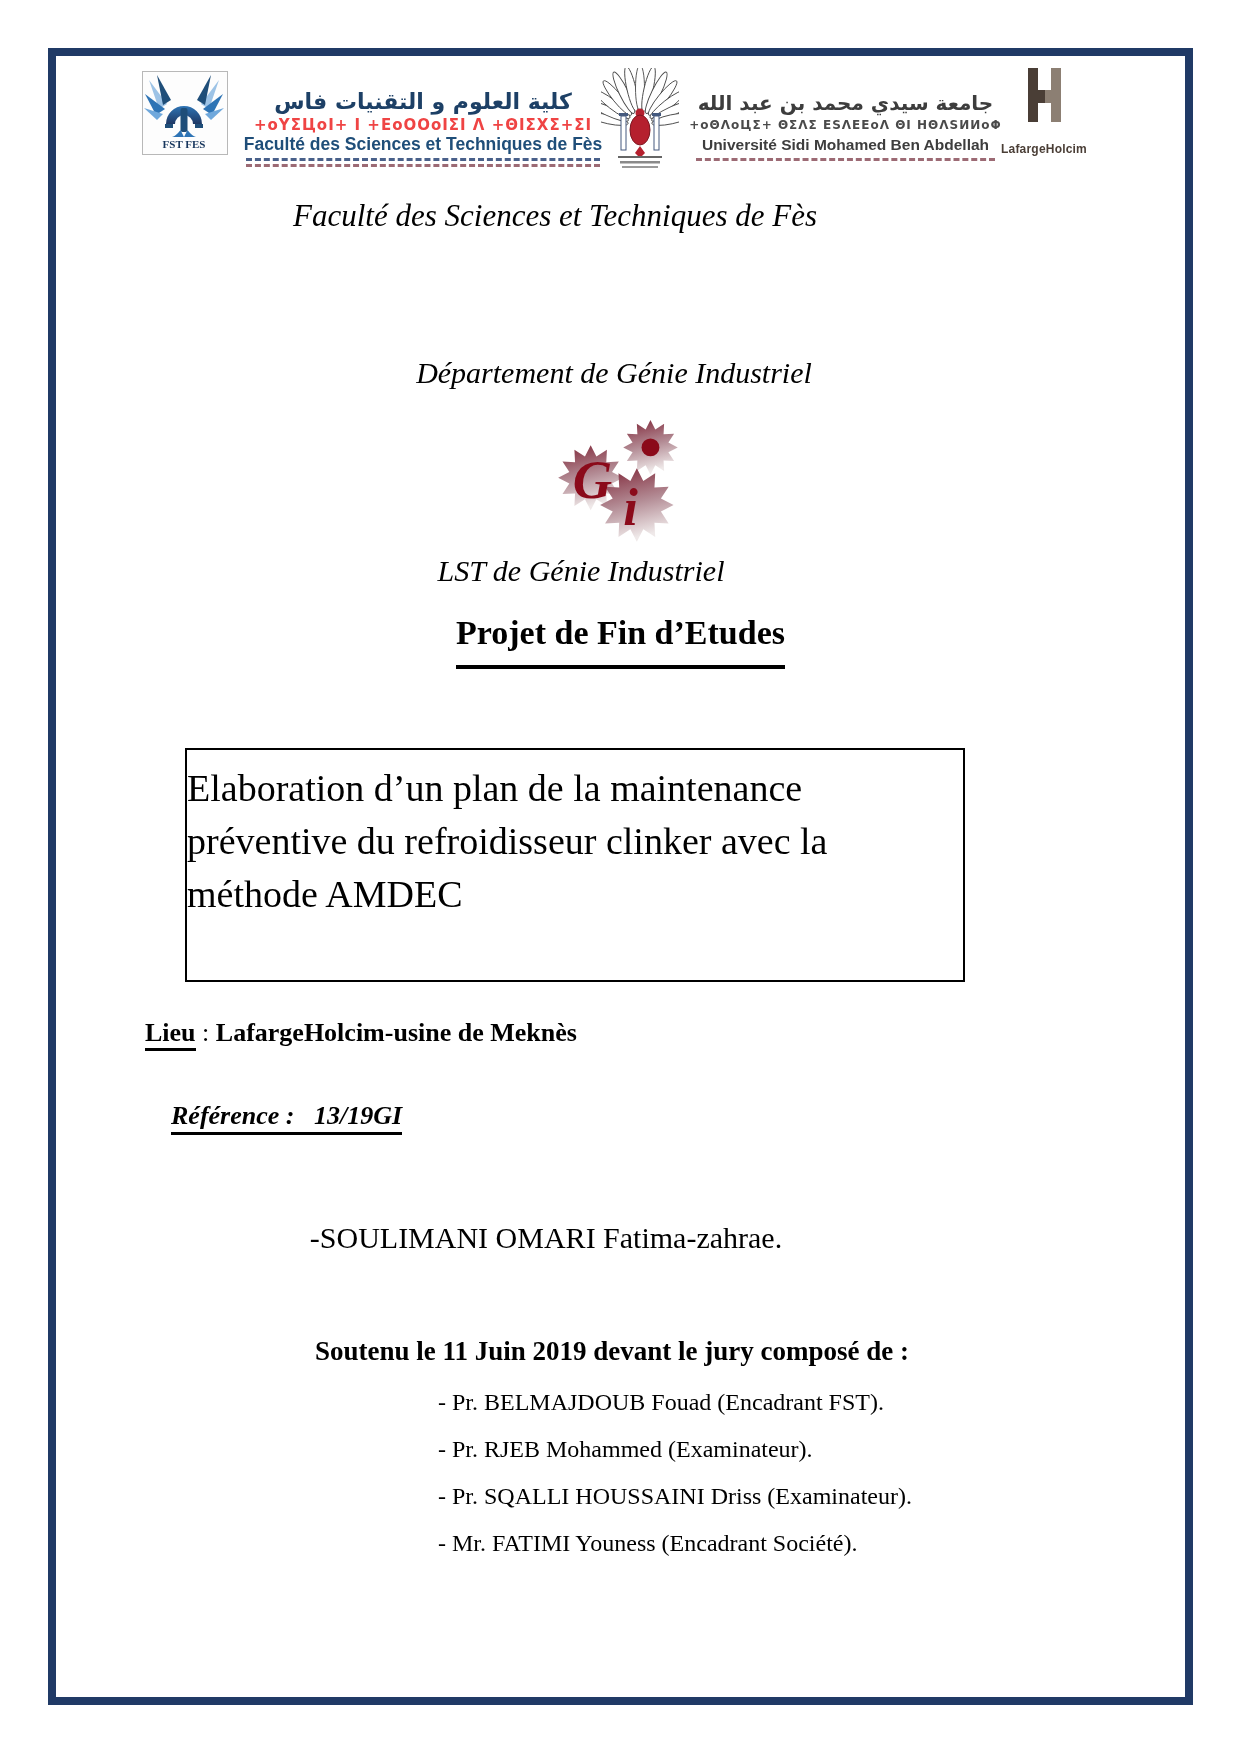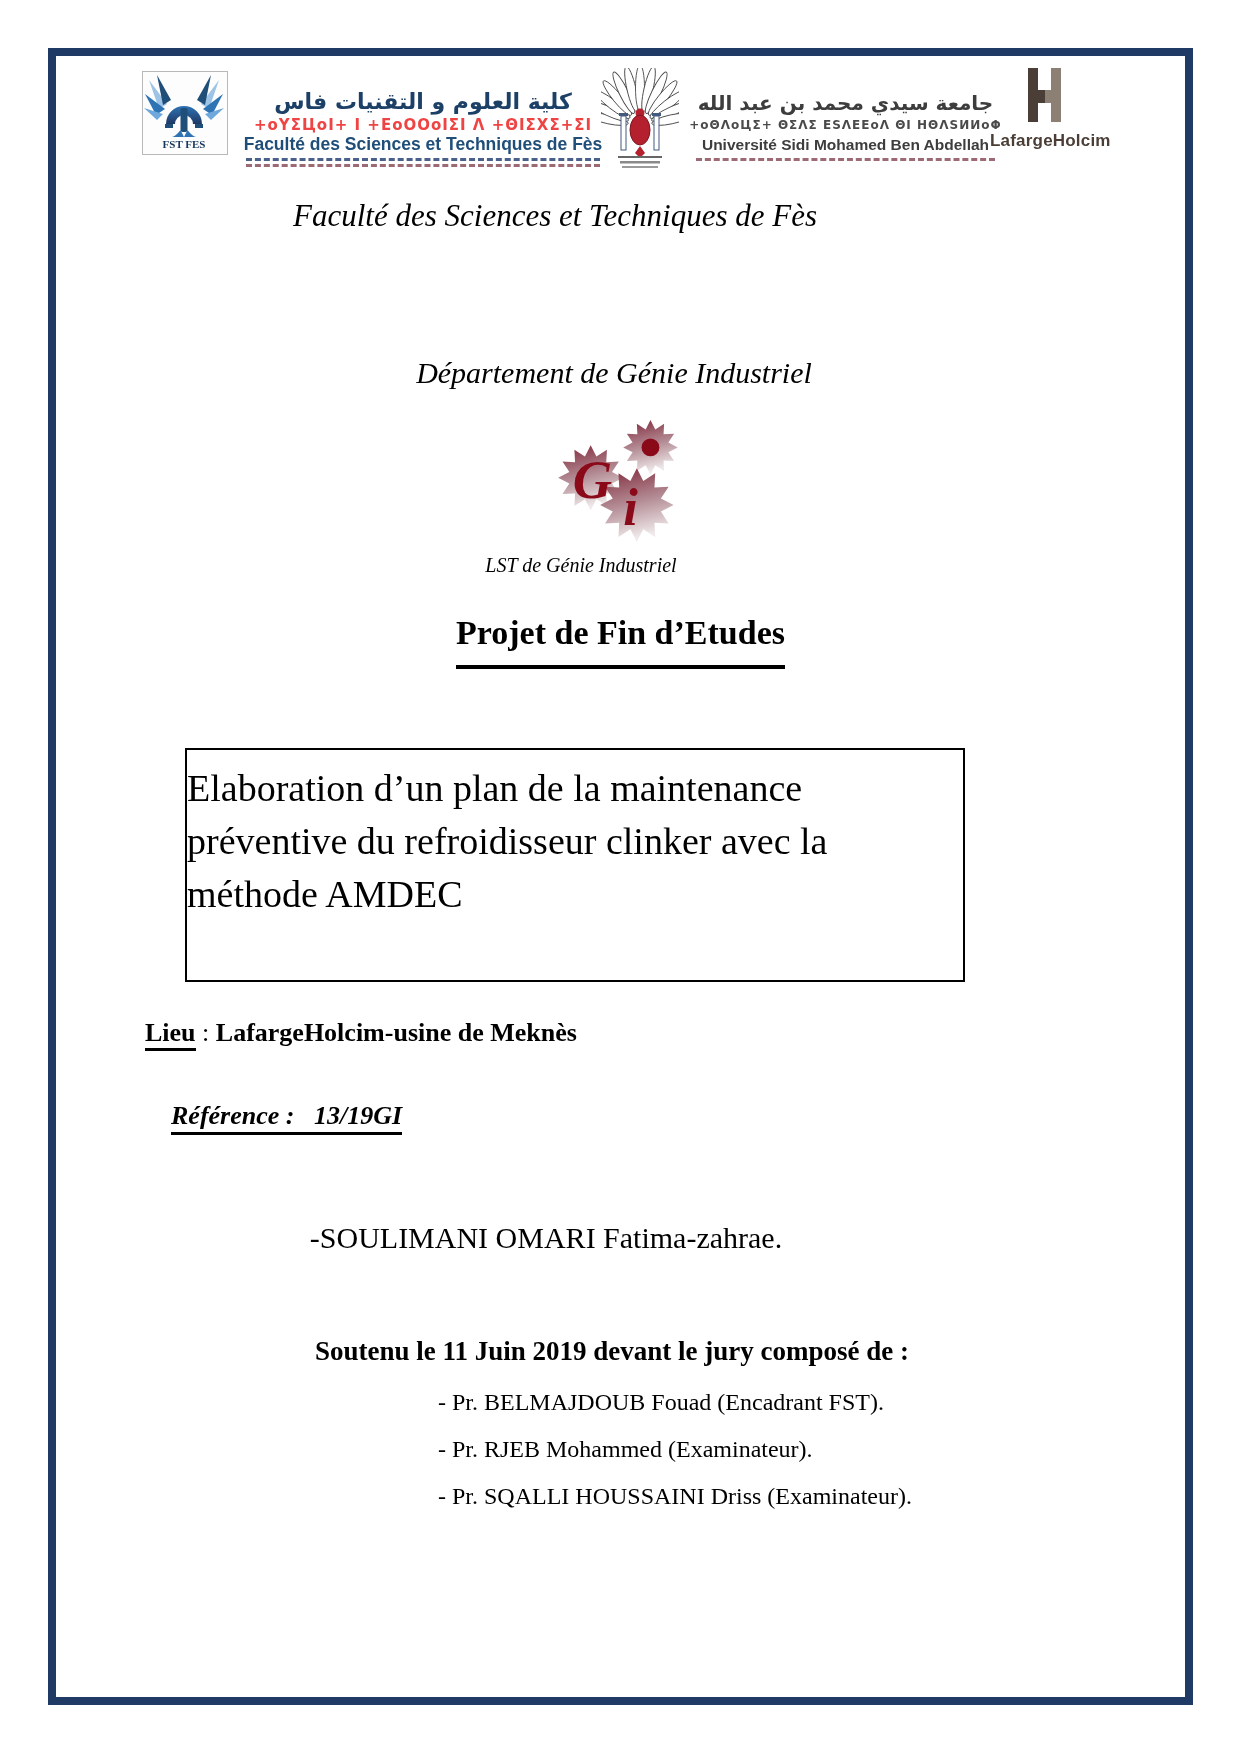--- a/index.html
+++ b/index.html
@@ -27,27 +27,27 @@
   .hdr-arabic{font-family:"DejaVu Sans",sans-serif;font-weight:bold;font-size:22px;line-height:28px;color:#1d4066;}
   .hdr-right .hdr-arabic{font-size:20px;color:#3d3d3d;line-height:26px;}
   .hdr-tifinagh{font-family:"DejaVu Sans",sans-serif;font-weight:bold;font-size:15px;line-height:18px;color:#ef4444;letter-spacing:1px;white-space:nowrap;}
   .hdr-right .hdr-tifinagh{font-size:12px;color:#4a4a4a;}
   .hdr-french{font-weight:bold;font-size:17.5px;line-height:21px;color:#1f4e79;white-space:nowrap;}
   .hdr-right .hdr-french{font-size:15.5px;color:#3d3d3d;}
   .dash-row{height:0;border-top:3px dashed #49608a;margin:3px 8px 0 8px;}
   .dash-row.red{border-top:3px dashed #9c6a74;}
   .seal{left:601px;top:68px;width:78px;height:102px;}
   .lh-logo{left:990px;top:66px;width:108px;text-align:center;}
-  .lh-word{font-family:"Liberation Sans",sans-serif;font-weight:bold;font-size:17px;color:#4a3e36;margin-top:3px;letter-spacing:0.2px;}
+  .lh-word{font-family:"Liberation Sans",sans-serif;font-weight:bold;font-size:12px;color:#4a3e36;margin-top:14px;letter-spacing:0.2px;}
   
   .line-c{text-align:center;}
   .faculty-line{left:0;top:198px;width:1110px;font-style:italic;font-size:31px;}
   .dept-line{left:0;top:356px;width:1228px;font-style:italic;font-size:30px;}
   .gi-logo{left:556px;top:418px;width:126px;height:128px;}
-  .lst-line{left:0;top:554px;width:1162px;font-style:italic;font-size:20px;}
+  .lst-line{left:0;top:554px;width:1162px;font-style:italic;font-size:30px;}
   .pfe-line{left:0;top:614px;width:1241px;font-size:34px;font-weight:bold;}
   .pfe-line span{border-bottom:4px solid #000;padding-bottom:14px;}
   
   .title-box{
     left:185px;top:748px;width:776px;height:230px;
     border:2px solid #000;
     text-align:left;
   }
   .title-box .tline{font-size:38px;line-height:53px;}
   .title-box .tline:first-child{margin-top:12px;}
@@ -223,15 +223,16 @@
 
 
   <div class="abs line-c author-line">-SOULIMANI OMARI Fatima-zahrae.</div>
 
   <div class="abs line-c soutenu-line">Soutenu le 11 Juin 2019 devant le jury composé de :</div>
 
   <div class="abs jury-list">
     <div class="jury-item">- Pr. BELMAJDOUB Fouad (Encadrant FST).</div>
     <div class="jury-item">- Pr. RJEB Mohammed (Examinateur).</div>
     <div class="jury-item">- Pr. SQALLI HOUSSAINI Driss (Examinateur).</div>
+    <div class="jury-item">- Mr. FATIMI Youness (Encadrant Société).</div>
   </div>
 
 </div>
 
 </body></html>

